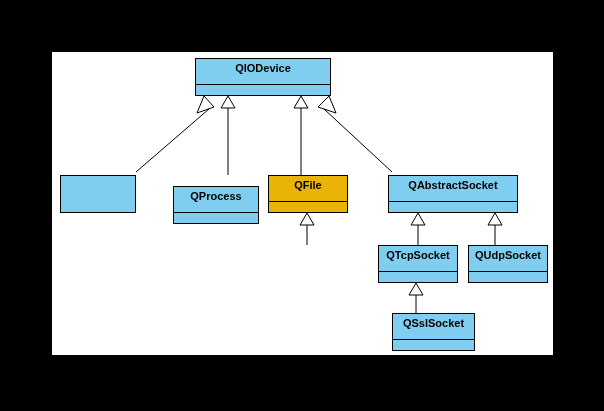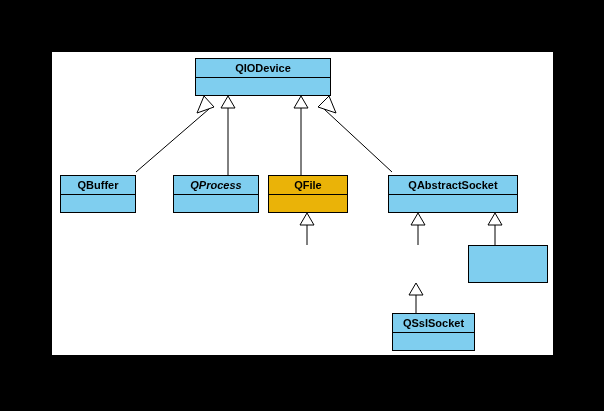--- a/index.html
+++ b/index.html
@@ -31,21 +31,21 @@
     height: 303px;
   }
   .uml-class {
     position: absolute;
     box-sizing: border-box;
     border: 1px solid #000000;
     background: #7FCEEF;
   }
   .uml-name {
     box-sizing: border-box;
-    height: 19px;
+    height: 26px;
     line-height: 18px;
     border-bottom: 1px solid #000000;
     text-align: center;
     font-size: 11px;
     font-weight: bold;
     color: #000000;
     white-space: nowrap;
     overflow: hidden;
   }
   .uml-body {
@@ -100,42 +100,46 @@
         <polygon points="364,231 371,243 357,243" fill="#ffffff" stroke="#000000" stroke-width="1"></polygon>
       </g>
     </svg>
 
     <div class="uml-class" style="left: 143px; top: 6px; width: 136px; height: 38px; background: rgb(127, 206, 239);">
       <div class="uml-name">QIODevice</div>
       <div class="uml-body"></div>
     </div>
 
     <div class="uml-class" style="left: 8px; top: 123px; width: 76px; height: 38px; background: rgb(127, 206, 239);">
-      <div class="uml-name">QBuffer</div>
       <div class="uml-body"></div>
     </div>
 
-    <div class="uml-class" style="left: 121px; top: 123px; width: 86px; height: 38px; background: rgb(127, 206, 239); font-style: italic;">
+    <div class="uml-class" style="left: 121px; top: 134px; width: 86px; height: 38px; background: rgb(127, 206, 239);">
       <div class="uml-name">QProcess</div>
       <div class="uml-body"></div>
     </div>
 
     <div class="uml-class" style="left: 216px; top: 123px; width: 80px; height: 38px; background: #eab308;">
       <div class="uml-name">QFile</div>
       <div class="uml-body"></div>
     </div>
 
     <div class="uml-class" style="left: 336px; top: 123px; width: 130px; height: 38px; background: rgb(127, 206, 239);">
       <div class="uml-name">QAbstractSocket</div>
       <div class="uml-body"></div>
     </div>
 
 
+    <div class="uml-class" style="left: 326px; top: 193px; width: 80px; height: 38px; background: rgb(127, 206, 239);">
+      <div class="uml-name">QTcpSocket</div>
+      <div class="uml-body"></div>
+    </div>
 
     <div class="uml-class" style="left: 416px; top: 193px; width: 80px; height: 38px; background: rgb(127, 206, 239);">
+      <div class="uml-name">QUdpSocket</div>
       <div class="uml-body"></div>
     </div>
 
     <div class="uml-class" style="left: 340px; top: 261px; width: 83px; height: 38px; background: rgb(127, 206, 239);">
       <div class="uml-name">QSslSocket</div>
       <div class="uml-body"></div>
     </div>
 
   </div>
 </div>

